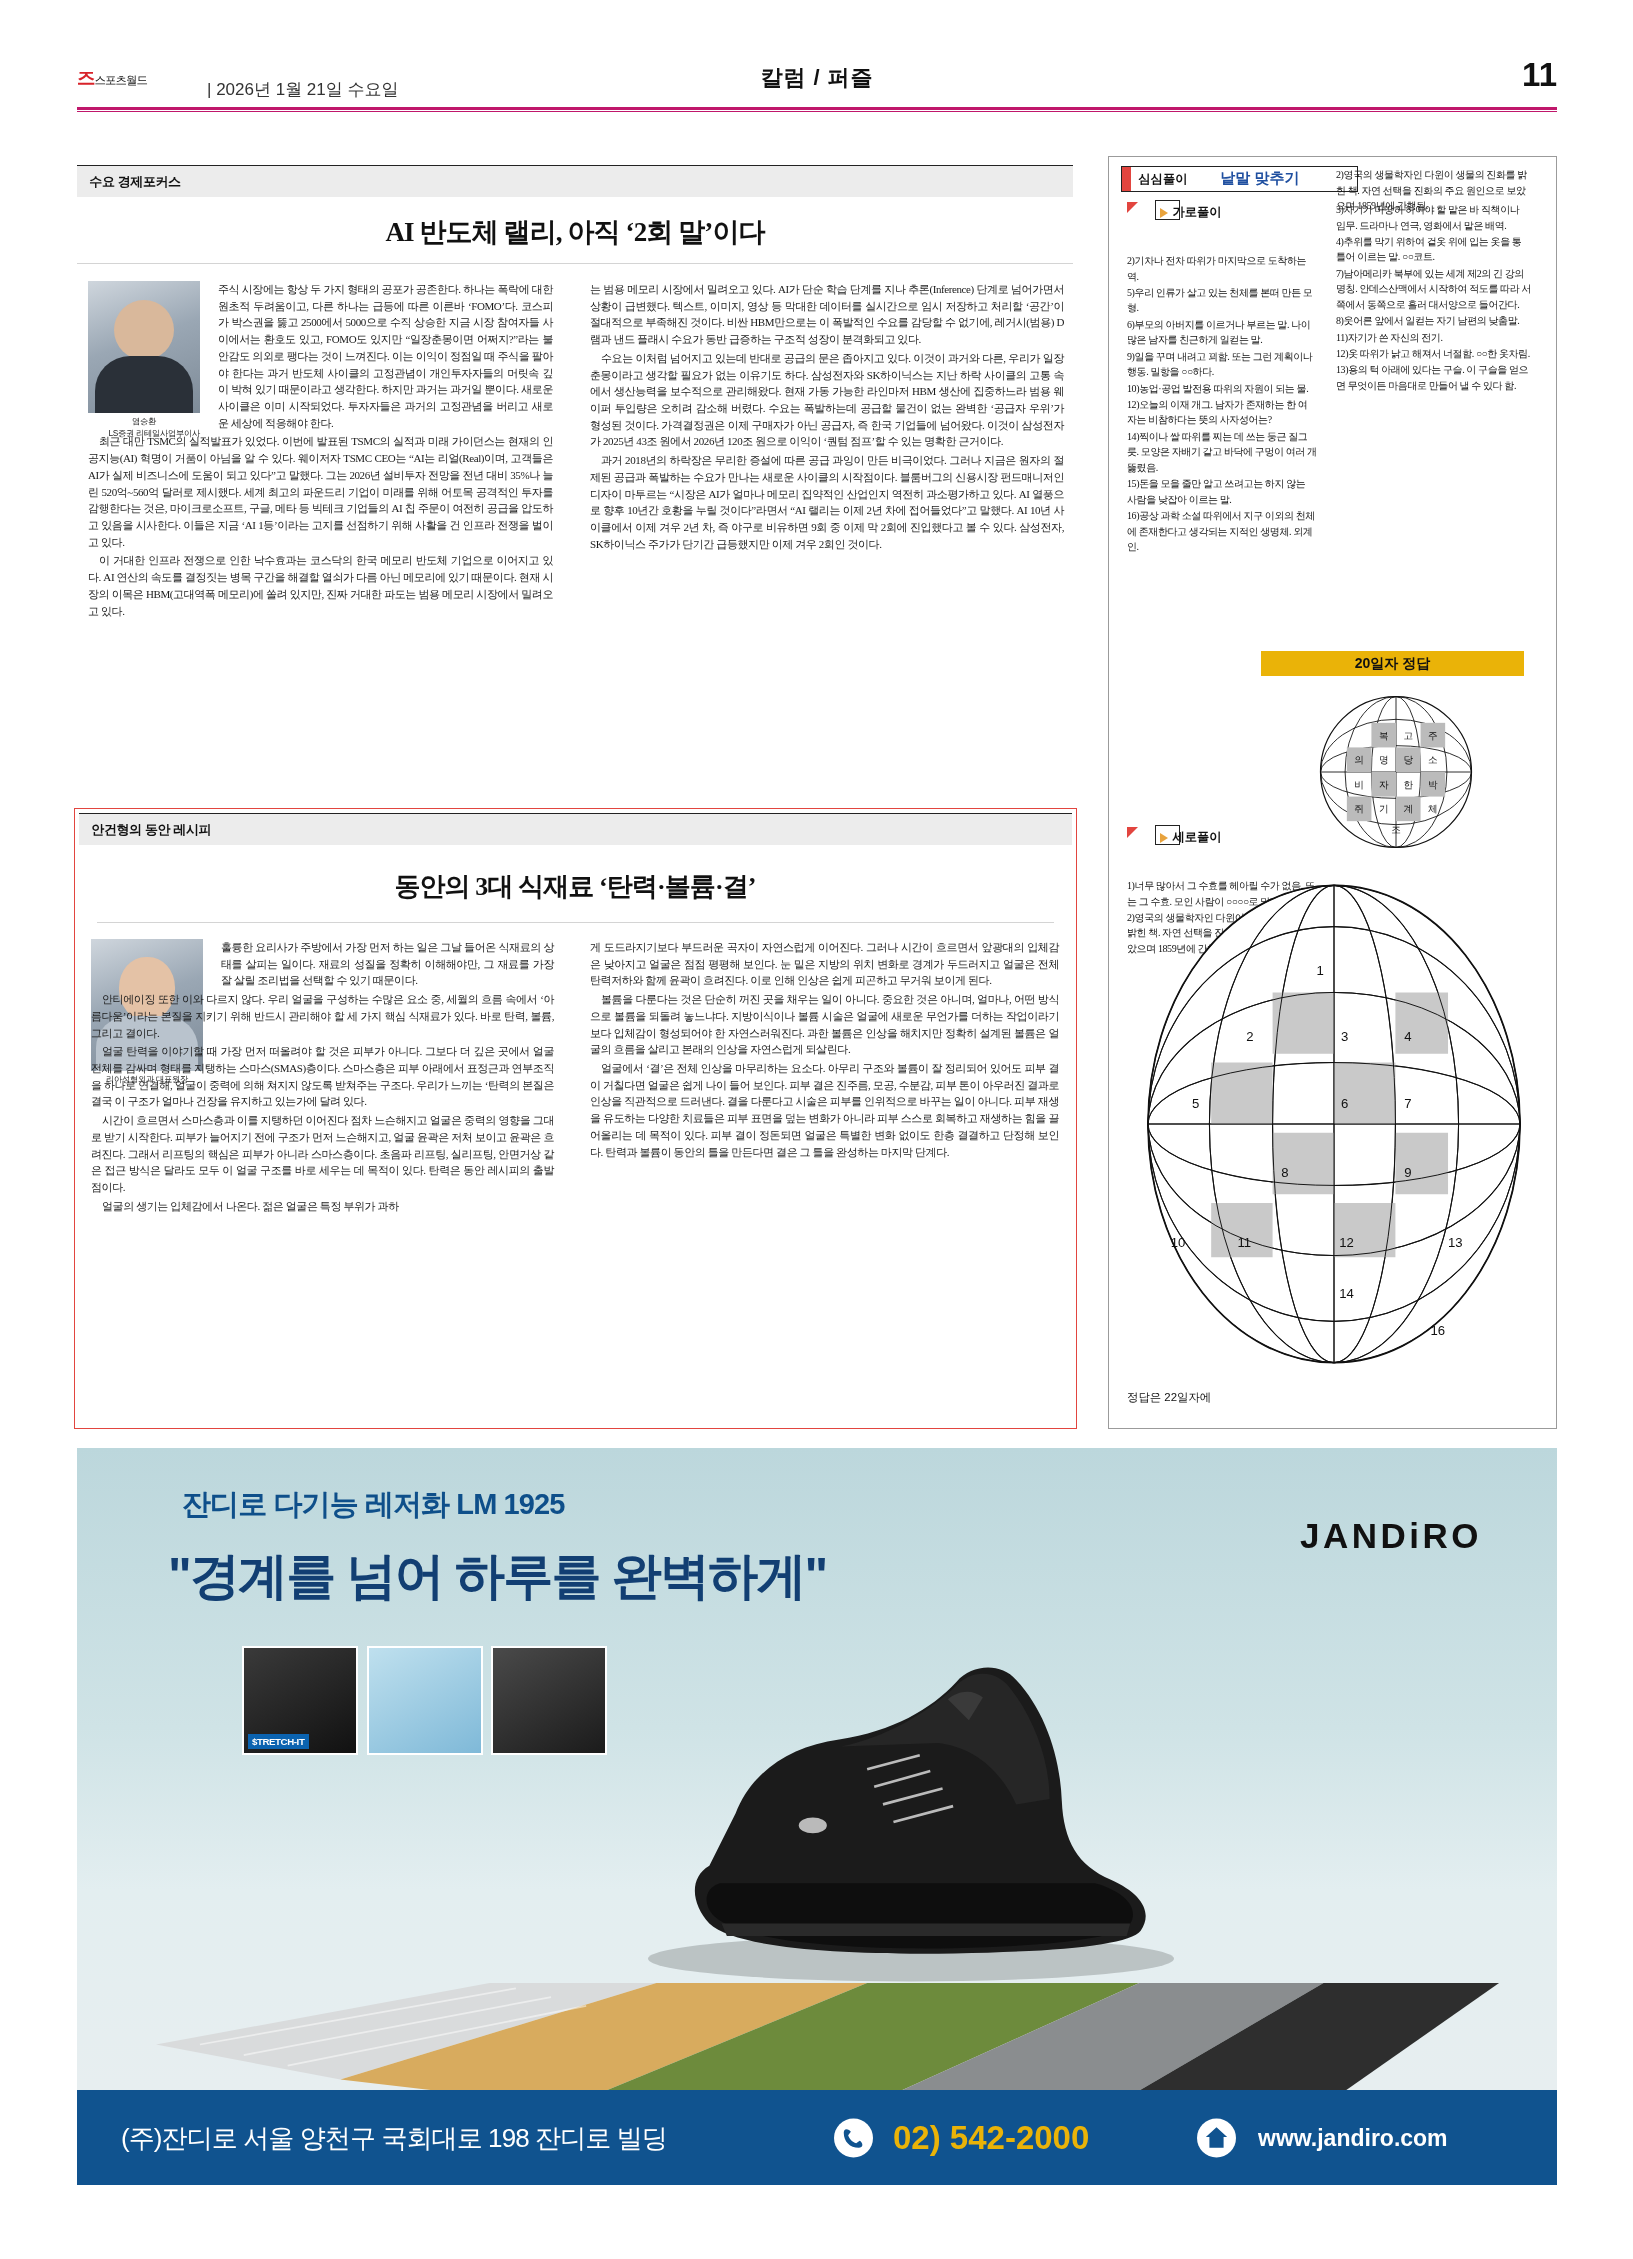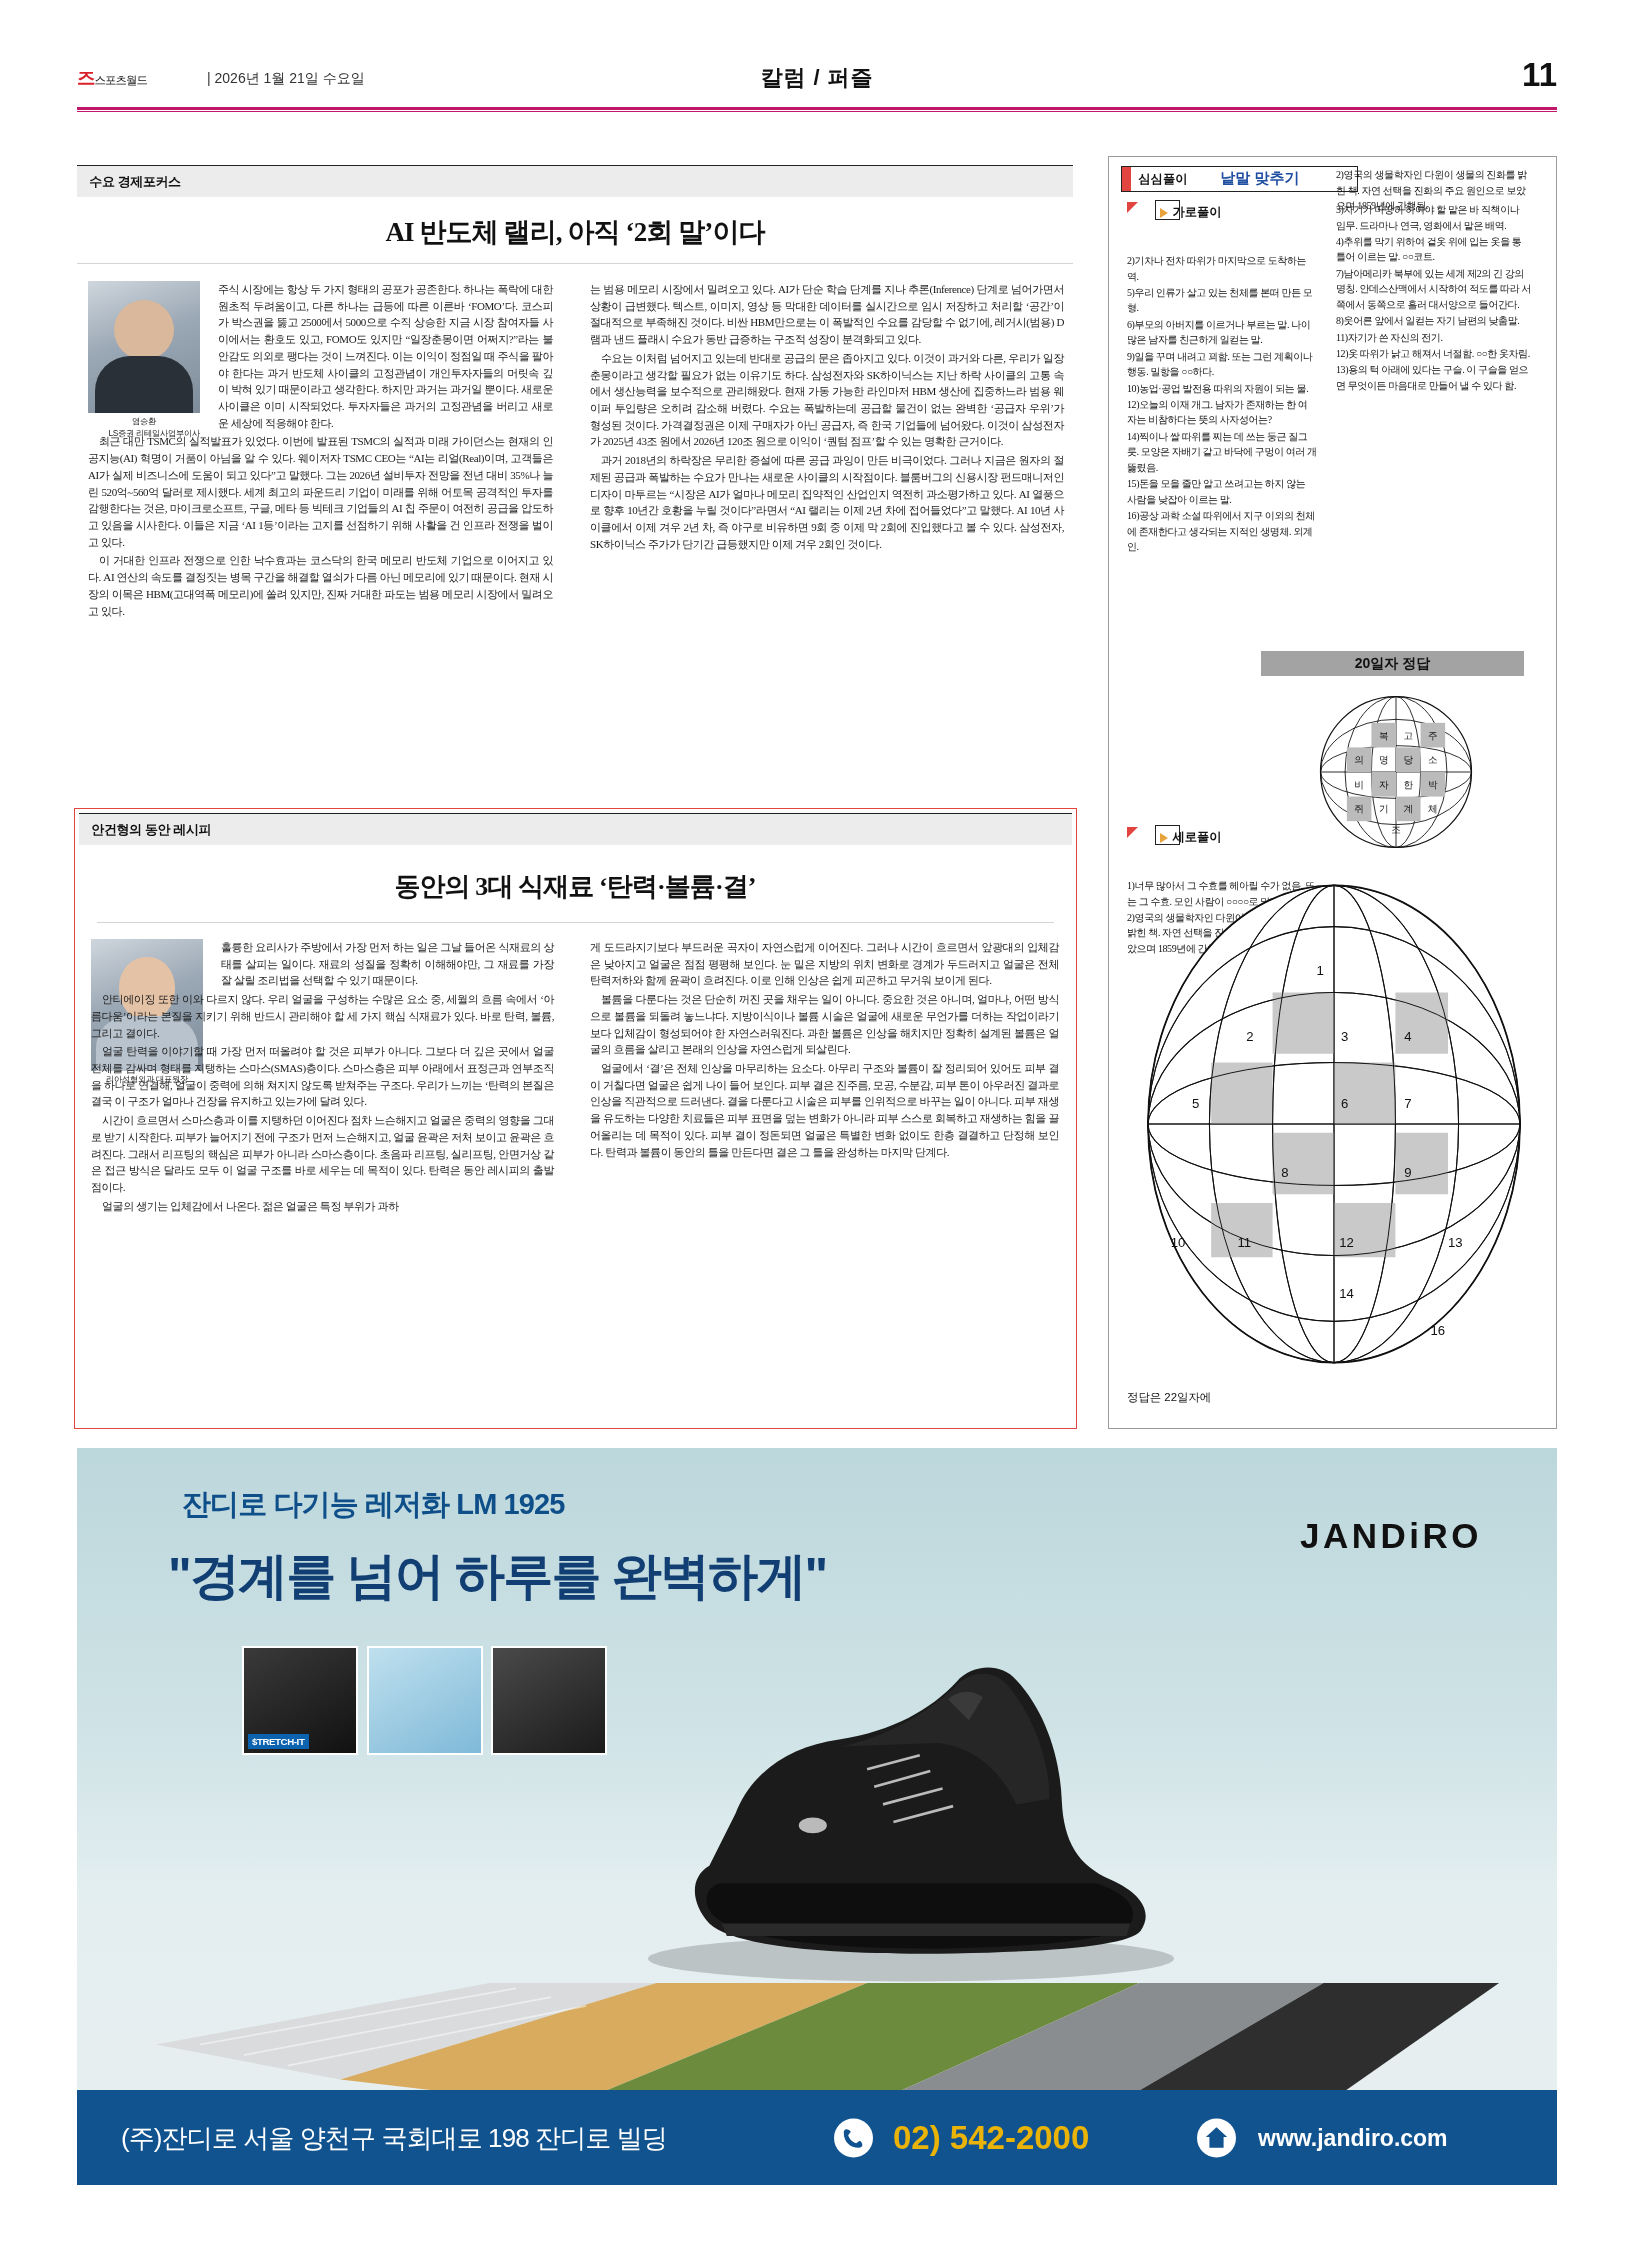--- a/index.html
+++ b/index.html
@@ -37,23 +37,23 @@
     font-weight: bold;
     font-size: 18.4px;
     letter-spacing: -0.9px;
     color: #111;
     white-space: nowrap;
   }
   .mh-logo .red { color: #d8232a; }
   .mh-logo .small { font-size: 11.4px; font-weight: normal; }
   .mh-date {
     position: absolute;
-    left: 130px; top: 7px;
-    font-family: "Liberation Sans", sans-serif;
-    font-size: 14px;
+    left: 130px; top: 15px;
+    font-family: "Liberation Sans", sans-serif;
+    font-size: 17px;
     color: #333;
     white-space: nowrap;
   }
   .mh-title {
     position: absolute;
     left: 0; right: 0; top: 0;
     text-align: center;
     font-family: "Liberation Sans", sans-serif;
     font-weight: bold;
     font-size: 22px;
@@ -258,21 +258,21 @@
 
   .ans-title {
     position: absolute;
     left: 1261px; top: 651px;
     width: 263px;
     text-align: center;
     font-family: "Liberation Sans", sans-serif;
     font-weight: bold;
     font-size: 14px;
     color: #111;
-    background: #a3a3a3;
+    background: #eab308;
     padding: 3.5px 0;
   }
   .ans-note {
     position: absolute;
     left: 1127px; top: 1390px;
     font-family: "Liberation Sans", sans-serif;
     font-size: 11.4px;
     color: #111;
   }
 

